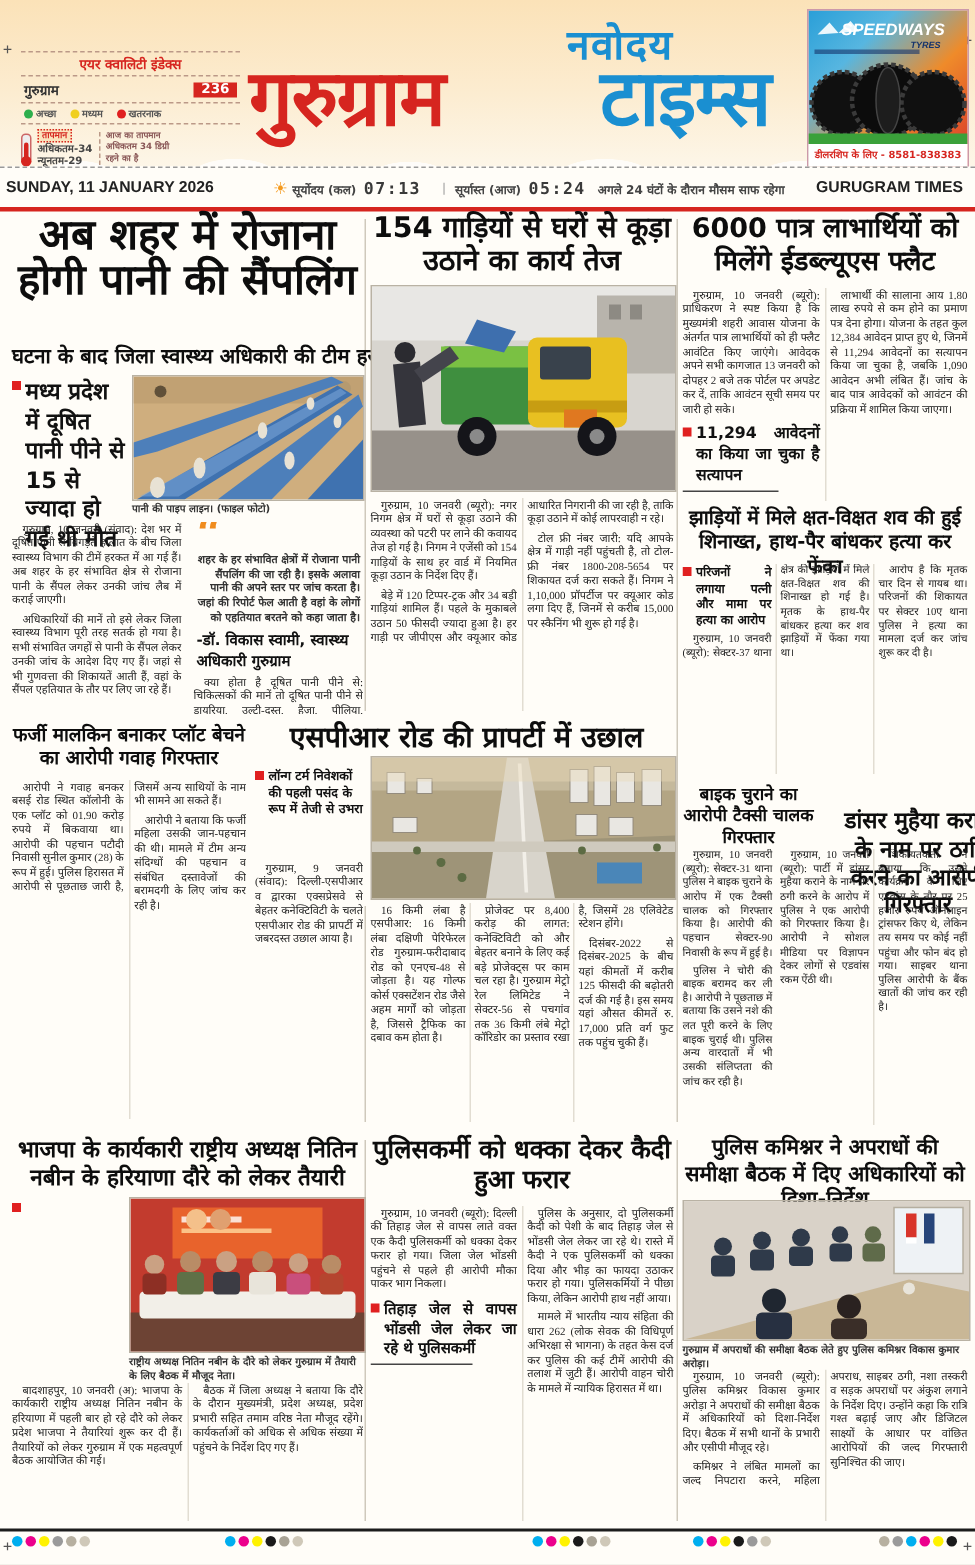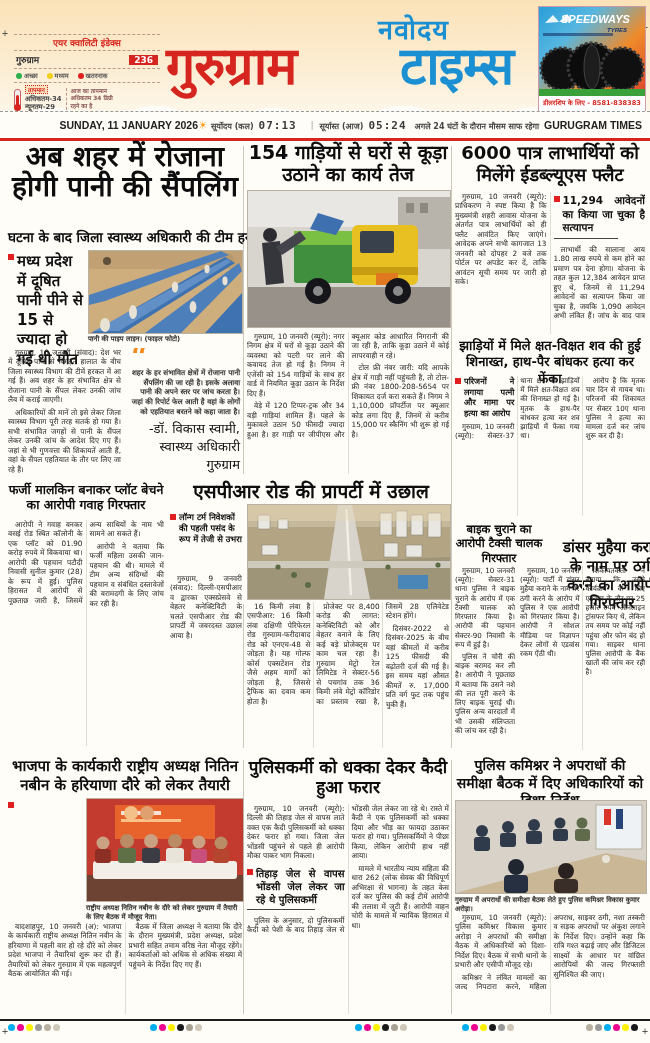--- a/index.html
+++ b/index.html
@@ -40,43 +40,43 @@
   .brand-blue{position:absolute;left:400px;top:40px;font-size:52px;font-weight:bold;color:#1a8fd1;line-height:1;letter-spacing:-1px;}
   .ad{position:absolute;right:4px;top:6px;width:106px;height:104px;border:1px solid #c9a;
       background:linear-gradient(135deg,#2a9fd8 0%,#57b6e0 28%,#ef8b2a 60%,#d8342a 100%);}
   .ad svg{display:block;}
   .ad .adline{position:absolute;left:0;bottom:0;width:100%;height:15px;background:#fff;
       font-size:6.6px;font-weight:bold;color:#d6251f;text-align:center;line-height:15px;}
   
   .datebar{position:absolute;left:0;top:111px;width:650px;height:26px;background:#fffdf8;
      border-top:1px dashed #999;border-bottom:3px solid #d6251f;
      display:flex;align-items:center;font-size:8px;}
-  .datebar .d{font:bold 10.5px "Liberation Sans",sans-serif;color:#222;margin-left:20px;width:178px;text-align:right;}
+  .datebar .d{font:bold 10.5px "Liberation Sans",sans-serif;color:#222;margin-left:4px;width:178px;}
   .sun{color:#f59a1e;font-size:11px;margin-right:3px;}
   .sr{font-weight:bold;color:#444;}
   .time{font:bold 11px "DejaVu Sans Mono",monospace;color:#3a3a3a;letter-spacing:1px;margin:0 8px 0 5px;}
   .vsep{color:#999;margin:0 6px;}
   .fc{font-weight:bold;color:#444;}
   .datebar .gb{font:bold 10.5px "Liberation Sans",sans-serif;color:#222;margin-left:auto;margin-right:8px;}
   
   .abs{position:absolute;}
   .hl{font-weight:bold;color:#0d0d0d;text-align:center;}
   .body-text{font-size:7.3px;line-height:1.3;text-align:justify;color:#222;overflow:hidden;}
-  .body-text p{margin:0 0 3px 0;text-indent:7px;}
+  .body-text p{margin:0 0 3px 0;text-indent:7px;font-family:Liberation Serif, serif;}
   .cols2{column-count:2;column-gap:7px;column-rule:1px solid #e2ddd2;}
   .cols3{column-count:3;column-gap:6px;column-rule:1px solid #e2ddd2;}
   .rb{display:flex;gap:3px;font-weight:bold;line-height:1.3;color:#111;}
   .sq{flex:0 0 auto;width:6px;height:6px;background:#e02020;margin-top:2px;}
   .caption{font-size:6.8px;font-weight:bold;color:#333;}
   .photo{display:block;border:1px solid #b9b2a4;}
   .vline{position:absolute;width:1px;background:#cfc9bc;}
   .quote{border:0;padding:0 2px;}
   .qmark{font-size:30px;line-height:.6;color:#f08c1e;font-weight:bold;font-family:"DejaVu Serif",serif;}
   .quote p{font-size:7.2px;font-weight:bold;line-height:1.35;color:#333;margin:2px 0;text-align:right;}
-  .quote .by{font-size:13px;font-weight:normal;color:#111;text-align:right;display:block;}
+  .quote .by{font-size:10px;font-weight:bold;color:#111;text-align:left;display:block;}
   .callout{break-inside:avoid;font-weight:bold;color:#0d0d0d;margin:4px 0;padding:2px 0;}
   .callout .cl-line{border-bottom:1px solid #444;width:70%;margin-top:3px;}
   .regmarks{position:absolute;left:0;top:1024px;width:650px;}
   .rg{position:absolute;display:flex;gap:2px;}
   .rg i{width:7px;height:7px;border-radius:50%;display:block;}
   .rule-b{position:absolute;left:0;top:1019px;width:650px;height:2px;background:#1c1c1c;}
 </style>
 </head>
 <body>
 

